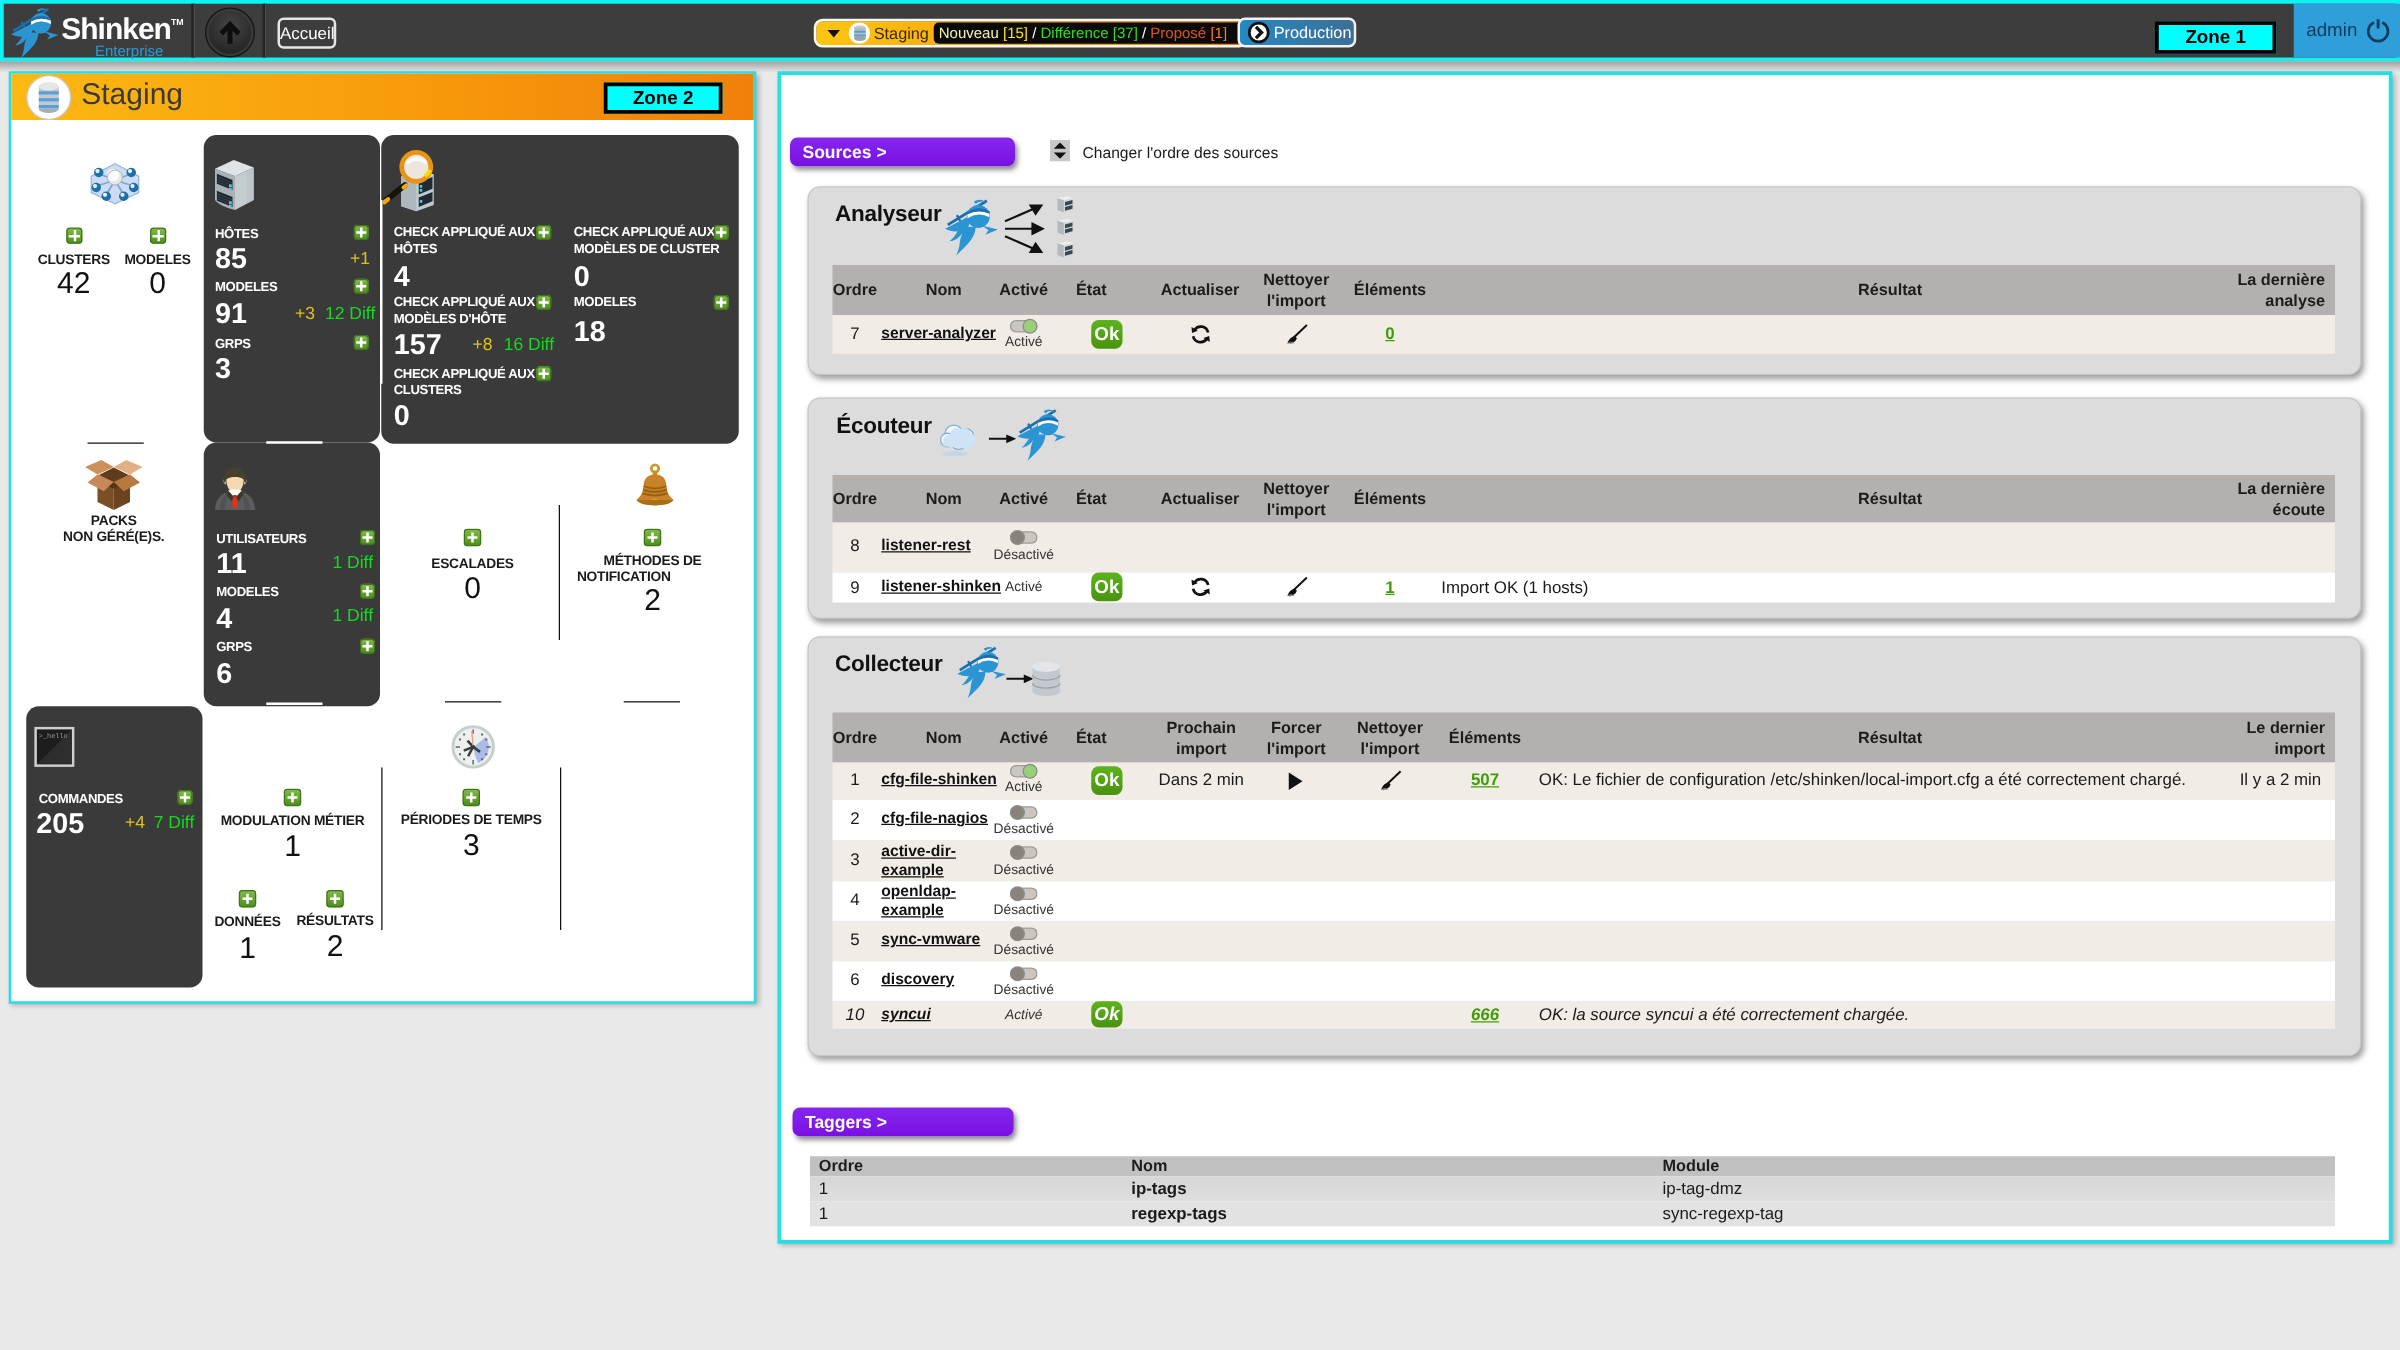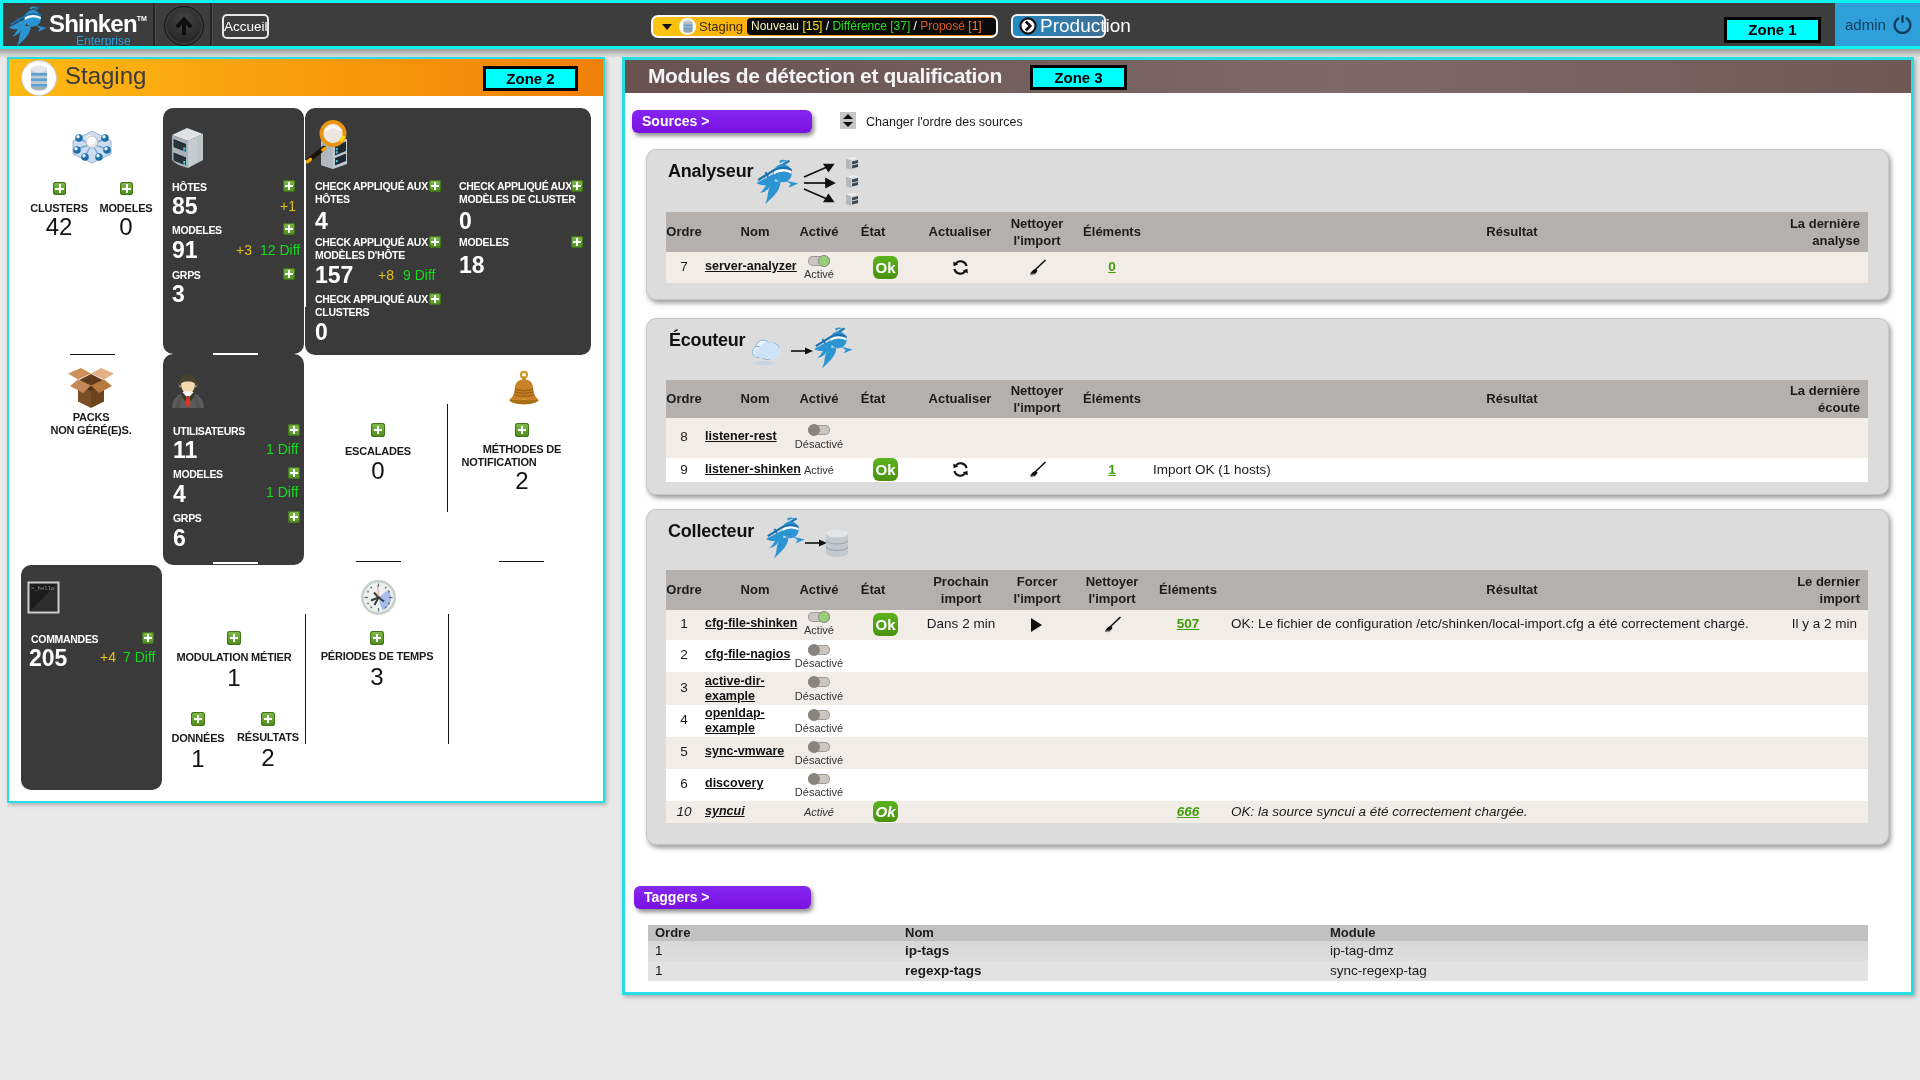--- a/index.html
+++ b/index.html
@@ -14,21 +14,21 @@
 #upbtn{position:absolute;left:161px;top:3px;width:38px;height:38px;border-radius:50%;background:radial-gradient(circle at 50% 35%,#454545,#262626 70%);border:1px solid #161616;box-shadow:0 0 0 2px #3a3a3a inset;}
 
 .btn-accueil{position:absolute;left:219px;top:11px;width:43px;height:21px;border:2px solid #e6e6e6;border-radius:5px;color:#fff;font-size:13.5px;text-align:center;line-height:21px;}
 
 #zdt{position:absolute;left:276px;top:8px;width:362px;height:23px;background:#000;border:3px solid #eecd9f;border-radius:8px;}
 #zdtlabel{position:absolute;left:1px;top:1px;width:107px;height:21px;background:#fff;border-radius:4px;color:#1a1a1a;font-size:12.5px;line-height:21px;white-space:nowrap;}
 .zdt-txt{position:absolute;top:0px;height:23px;line-height:23px;font-size:13px;white-space:pre;}
 
 #stg{position:absolute;left:648px;top:12px;width:343px;height:19px;background:linear-gradient(90deg,#fdc511,#f57f00);border:2px solid #f8f8f8;border-radius:7px;padding:0;}
 #stgblack{position:absolute;left:94px;top:1px;width:249px;height:17px;background:#0a0a0a;border-radius:4px;}
-#prod{position:absolute;left:1008px;top:11px;width:91px;height:20px;background:linear-gradient(90deg,#2589c3,#3d6f94);border:2px solid #f2f2f2;border-radius:6px;color:#fff;font-size:19px;line-height:20px;}
+#prod{position:absolute;left:987px;top:11px;width:91px;height:20px;background:linear-gradient(90deg,#2589c3,#3d6f94);border:2px solid #f2f2f2;border-radius:6px;color:#fff;font-size:13px;line-height:20px;}
 .zonelabel{position:absolute;background:#00ffff;border:3px solid #000;color:#000;font-weight:bold;font-size:15px;text-align:center;font-family:"Liberation Sans",sans-serif;}
 #adminbox{position:absolute;left:1832px;top:0px;width:85px;height:43px;background:#2e9fd8;}
 
 #lpanel{position:absolute;left:7px;top:57px;width:598px;height:746px;background:#25dfe4;box-shadow:2px 2px 4px rgba(0,0,0,0.25);}
 #lpanelin{position:absolute;left:2px;top:2px;width:594px;height:742px;background:#fff;}
 #lphead{position:absolute;left:0px;top:0px;width:594px;height:37px;background:linear-gradient(90deg,#fcb913 0%,#f7970b 60%,#f0800a 100%);}
 #rpanel{position:absolute;left:622px;top:57px;width:1292px;height:938px;background:#25dfe4;box-shadow:2px 2px 4px rgba(0,0,0,0.25);}
 #rpanelin{position:absolute;left:3px;top:3px;width:1286px;height:932px;background:#fff;}
 #rphead{position:absolute;left:0px;top:0px;width:1286px;height:33px;background:linear-gradient(90deg,#675250 0%,#7d6a66 55%,#6e5955 100%);}
 .darktile{position:absolute;background:#3a3a3a;border-radius:10px;}
@@ -326,21 +326,21 @@
     <div class="wlbl" style="left:306px;top:121px;">CHECK APPLIQUÉ AUX<br>HÔTES</div>
     <div class="plus" style="left:420px;top:121px;width:12px;height:12px;"></div>
     <div class="wnum" style="left:306px;top:150px;">4</div>
     <div class="wlbl" style="left:450px;top:121px;">CHECK APPLIQUÉ AUX<br>MODÈLES DE CLUSTER</div>
     <div class="plus" style="left:562px;top:121px;width:12px;height:12px;"></div>
     <div class="wnum" style="left:450px;top:150px;">0</div>
     <div class="wlbl" style="left:306px;top:177px;">CHECK APPLIQUÉ AUX<br>MODÈLES D'HÔTE</div>
     <div class="plus" style="left:420px;top:177px;width:12px;height:12px;"></div>
     <div class="wnum" style="left:306px;top:204px;">157</div>
     <div class="ydiff" style="left:369px;top:209px;">+8</div>
-    <div class="gdiff" style="left:394px;top:209px;">9 Diff</div>
+    <div class="gdiff" style="left:394px;top:209px;">16 Diff</div>
     <div class="wlbl" style="left:450px;top:177px;">MODELES</div>
     <div class="plus" style="left:562px;top:177px;width:12px;height:12px;"></div>
     <div class="wnum" style="left:450px;top:194px;">18</div>
     <div class="wlbl" style="left:306px;top:234px;">CHECK APPLIQUÉ AUX<br>CLUSTERS</div>
     <div class="plus" style="left:420px;top:234px;width:12px;height:12px;"></div>
     <div class="wnum" style="left:306px;top:261px;">0</div>
 
     <svg class="abs" style="left:160px;top:312px;" width="38" height="38" viewBox="0 0 38 38">
       <path d="M 19,4 C 23.5,4 26,8 26,12.5 C 26,18.5 22.5,23.5 19,23.5 C 15.5,23.5 12,18.5 12,12.5 C 12,8 14.5,4 19,4 Z" fill="#f4d9ae"></path>
       <path d="M 11,13 C 10,12 9,13 10,15 C 10.7,16.3 11,16.5 11.8,16.5 Z M 27,13 C 28,12 29,13 28,15 C 27.3,16.3 27,16.5 26.2,16.5 Z" fill="#f4d9ae"></path>
@@ -372,24 +372,20 @@
     </svg>
     <div class="wlbl" style="left:22px;top:574px;">COMMANDES</div>
     <div class="plus" style="left:133px;top:573px;width:12px;height:12px;"></div>
     <div class="wnum" style="left:20px;top:587px;">205</div>
     <div class="ydiff" style="left:91px;top:591px;">+4</div>
     <div class="gdiff" style="left:114px;top:591px;">7 Diff</div>
   </div>
     </div>
   <div id="rpanel">
       <div id="rpanelin">
-    <div id="rphead">
-      <span class="abs" style="left:23px;top:4px;font-size:21px;color:#f4f4f4;font-weight:bold;letter-spacing:-0.4px;">Modules de détection et qualification</span>
-      <div class="zonelabel" style="left:405px;top:5px;width:91px;height:19px;line-height:19px;">Zone 3</div>
-    </div>
     <div class="purplebtn" style="left:7px;top:50px;width:170px;height:23px;">Sources &gt;</div>
     <span class="abs" style="left:215px;top:52px;width:16px;height:17px;background:#c6c6c6;"></span>
     <svg class="abs" style="left:217px;top:54px;" width="12" height="13" viewBox="0 0 12 13">
           <path d="M 6,0 L 11,5 L 1,5 Z" fill="#111"></path>
           <path d="M 6,13 L 11,8 L 1,8 Z" fill="#111"></path>
         </svg>
     <span class="abs" style="left:241px;top:55px;font-size:12.5px;color:#1a1a1a;">Changer l'ordre des sources</span>
 
     <div class="secpanel" style="top:89px;height:149px;"></div>
     <div class="sectitle" style="left:43px;top:101px;">Analyseur</div>

